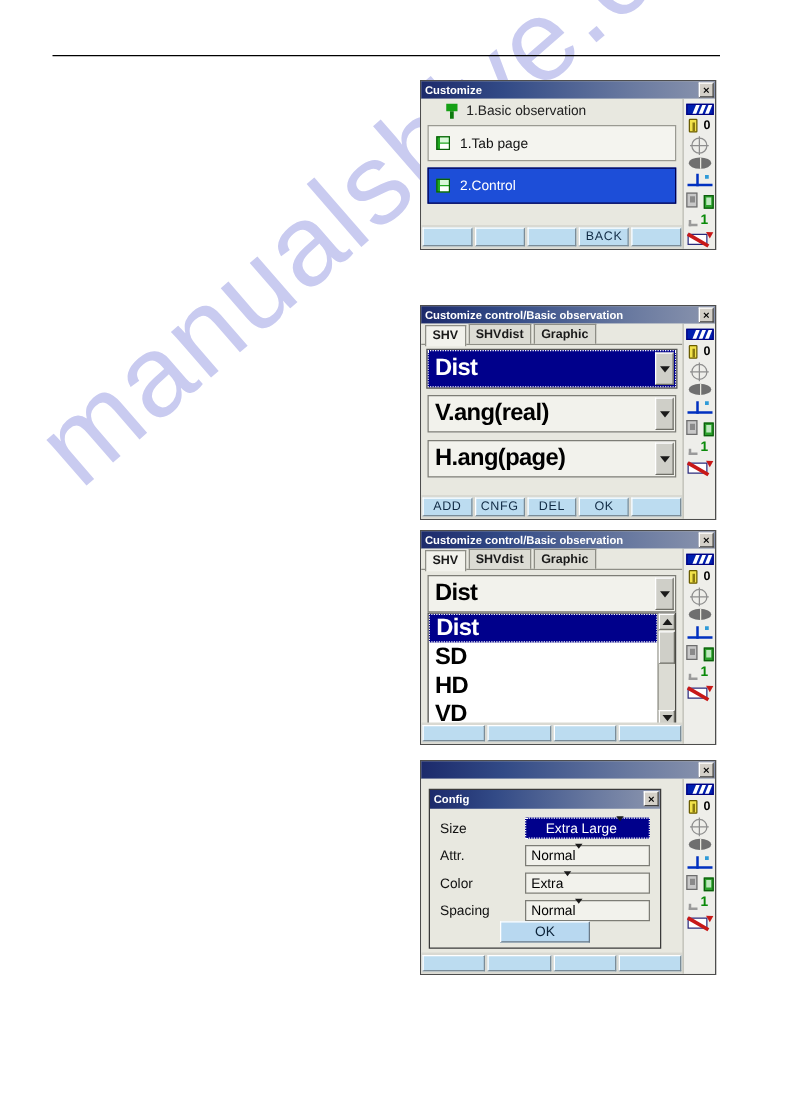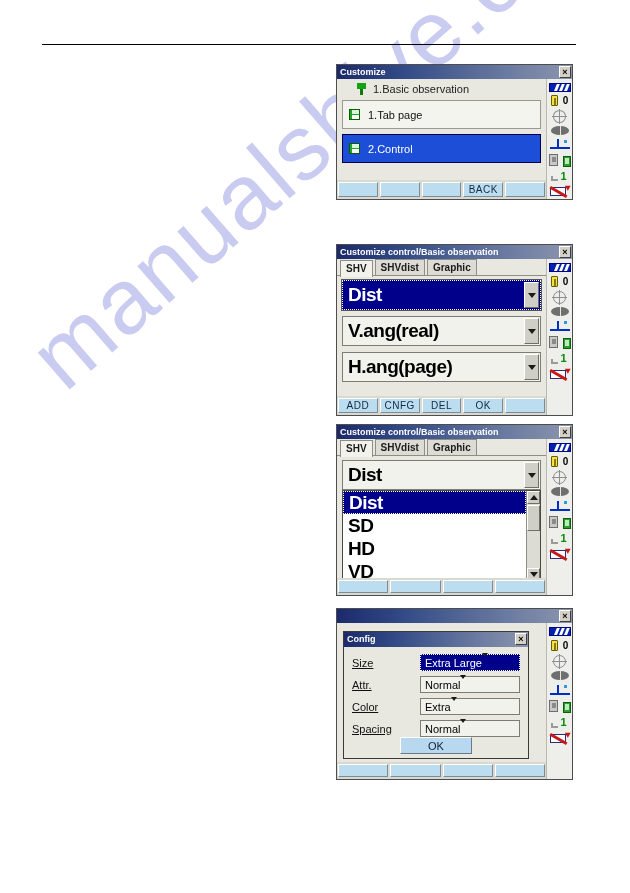--- a/index.html
+++ b/index.html
@@ -372,28 +372,28 @@
     background:#e8e8e0;
     border:1px solid #3a3a3a;
     z-index: 6;
   }
   .modal .titlebar { height: 15px; line-height:15px; }
   .modal-body { padding: 6px 8px 0 8px; }
   .frow {
     display:flex; align-items:center;
     height: 19px; margin-bottom: 3px;
   }
-  .flabel { width: 68px; font-size:11px; color:#111;text-decoration:underline; }
+  .flabel { width: 68px; font-size:11px; color:#111; }
   .fctl {
     position:relative; flex:1 1 auto; height:17px;
     background:#f2f2ec; border:1px solid #7d7d76;
     display:flex; align-items:center;
   }
   .fctl .fval { padding-left:4px; font-size:11px; color:#000; }
-  .fctl.sel { background:#00008b; border:1px dotted #ffffff; }
+  .fctl.sel { background:#00008b; border:1px dotted #ffffff;justify-content:center; }
   .fctl.sel .fval { color:#ffffff; }
   .fctl .arrow-btn { width:14px; }
   .fctl .caret-down { border-top-width:4px; border-left-width:3px; border-right-width:3px; }
 
   .modal-ok-row {
     position:absolute; left:0; right:0; bottom:4px;
     display:flex; justify-content:center;
   }
   .okbtn {
     width: 72px; height: 17px;

